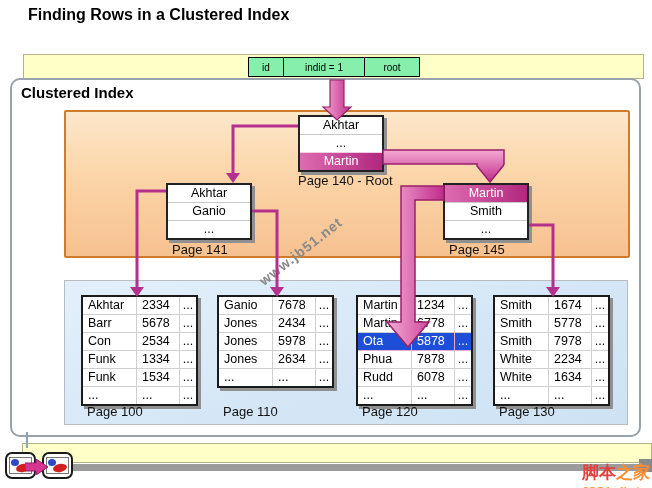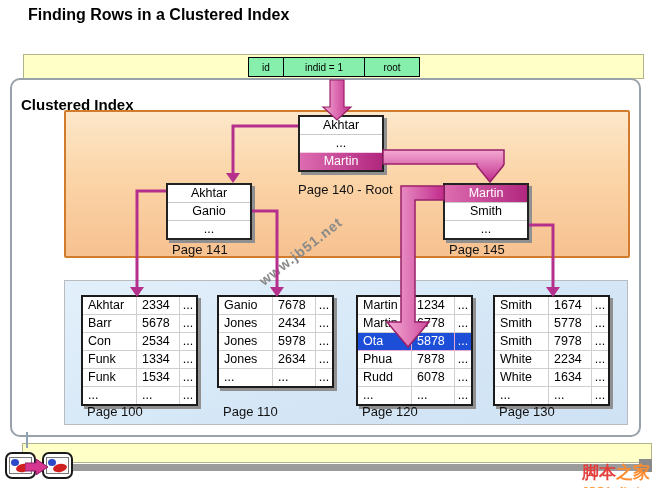--- a/index.html
+++ b/index.html
@@ -11,21 +11,21 @@
 
   
   #topband{left:23px;top:54px;width:621px;height:25px;background:#ffffc8;border:1px solid #b3b38a;box-sizing:border-box;}
   #syslabel{left:23px;top:54px;width:216px;height:25px;line-height:25px;text-align:right;font-weight:bold;font-size:15px;}
   #systab{left:248px;top:57px;border-collapse:collapse;}
   #systab td{border:1px solid #000;background:#86efac;height:18px;padding:0;text-align:center;font-size:10px;}
   #systab td:nth-child(1){width:34px}#systab td:nth-child(2){width:80px}#systab td:nth-child(3){width:54px}
 
   
   #outer{left:10px;top:78px;width:631px;height:359px;background:#fff;border:2px solid #99a2aa;border-radius:10px;box-sizing:border-box;}
-  #cilabel{left:21px;top:84px;font-size:15px;font-weight:bold;margin-top:12px;}
+  #cilabel{left:21px;top:84px;font-size:15px;font-weight:bold;}
   #orange{left:64px;top:110px;width:566px;height:148px;border:2px solid #d07c2c;border-radius:2px;box-sizing:border-box;
           background:linear-gradient(180deg,#fde7ca 0%,#fbd5a8 45%,#f7c190 100%);}
   #bluepanel{left:64px;top:280px;width:564px;height:145px;border:1px solid #b8bcc0;box-sizing:border-box;
           background:linear-gradient(160deg,#e3f0fb 0%,#d5e7f6 55%,#cfe2f4 100%);}
 
   
   .node{position:absolute;width:86px;background:#fff;border:2px solid #222;box-shadow:3px 3px 0 #909090;box-sizing:border-box;z-index:10;}
   .nrow{height:17px;line-height:17px;text-align:center;font-size:12.5px;border-top:1px solid #c9c9c9;background:#fff;color:#000;}
   .nrow:first-child{border-top:none;}
   .nrow.hl{background:linear-gradient(90deg,#dd6cb0 0%,#b1277f 100%);color:#fff;border-top-color:#f3cde4;}
@@ -87,21 +87,21 @@
   <div id="outer" class="abs"></div>
   <div id="cilabel" class="abs">Clustered Index</div>
   <div id="orange" class="abs"></div>
   <div id="bluepanel" class="abs"></div>
 
   <div class="node" style="left:298px;top:115px">
       <div class="nrow">Akhtar</div>
       <div class="nrow">...</div>
       <div class="nrow hl">Martin</div>
     </div>
-  <div class="caption" style="left:298px;top:182px">Page 140 - Root</div>
+  <div class="caption" style="left:298px;top:173px">Page 140 - Root</div>
 
   <div class="node" style="left:166px;top:183px">
       <div class="nrow">Akhtar</div>
       <div class="nrow">Ganio</div>
       <div class="nrow">...</div>
     </div>
   <div class="caption" style="left:172px;top:242px">Page 141</div>
 
   <div class="node" style="left:443px;top:183px">
       <div class="nrow hl">Martin</div>

